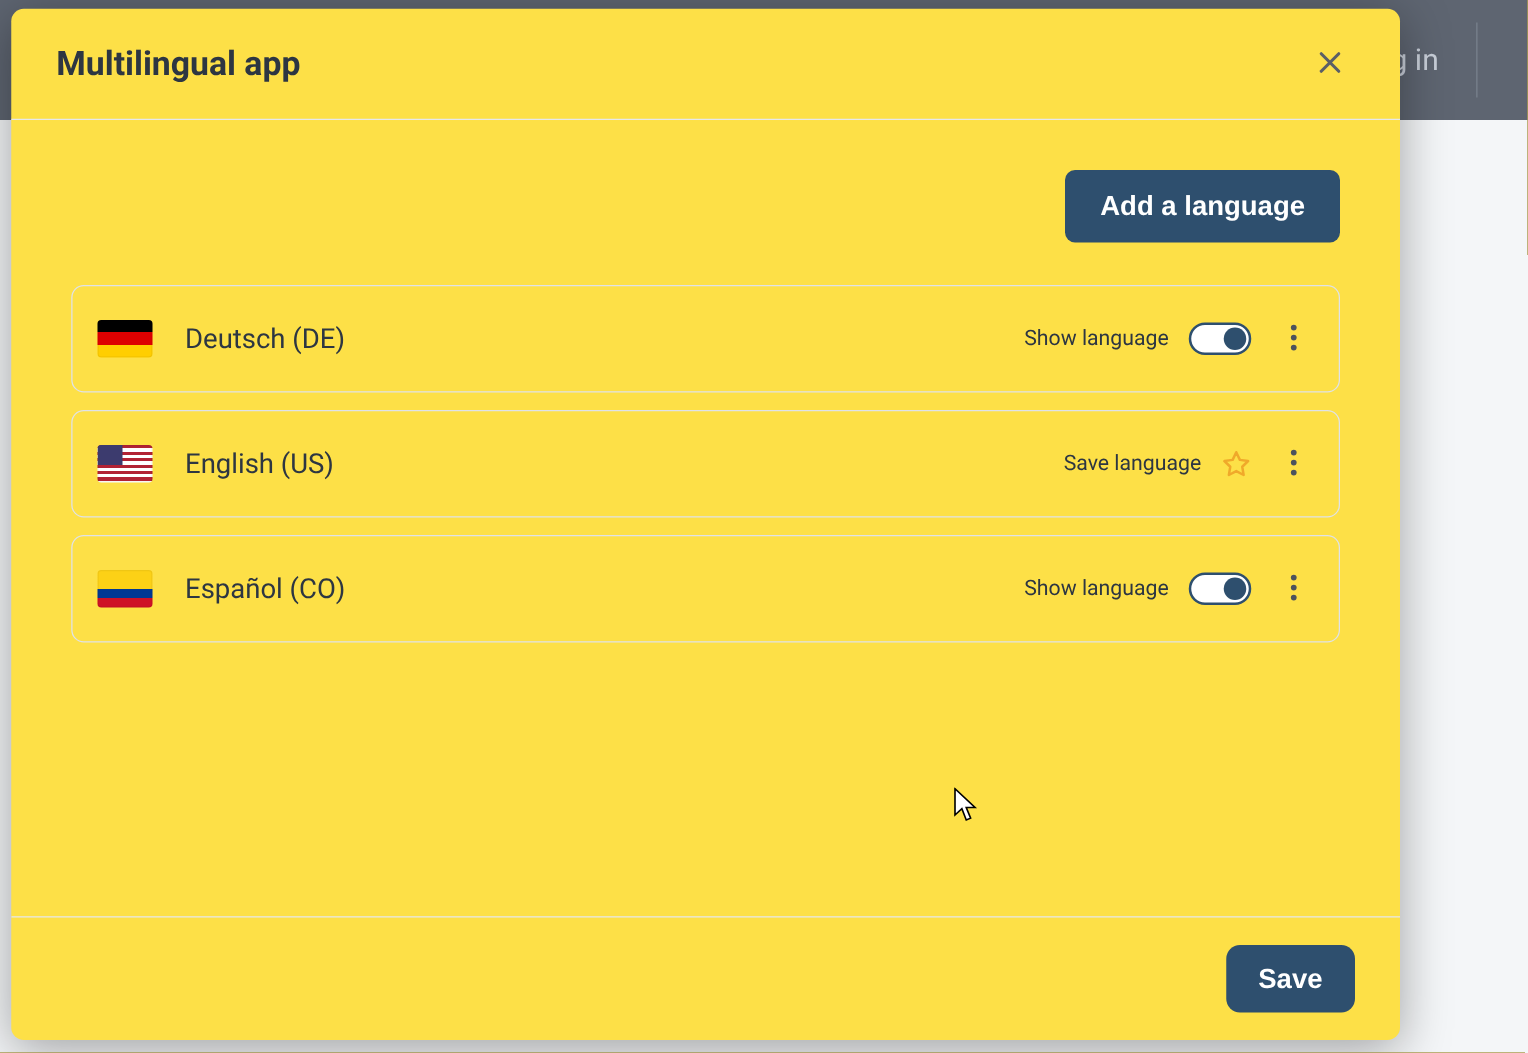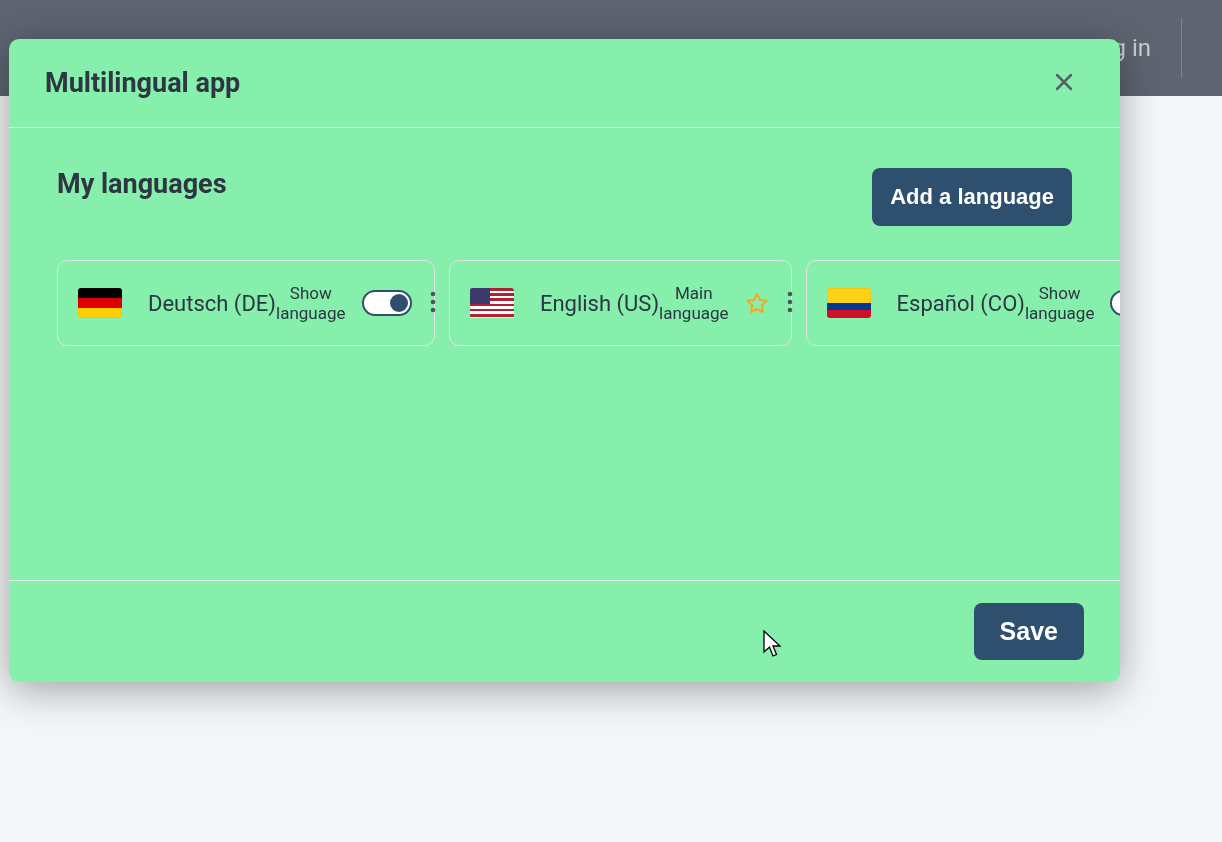--- a/index.html
+++ b/index.html
@@ -15,27 +15,26 @@
   }
   .bg-header .sep { width: 1px; height: 60px; background: #7a828e; margin-left: 30px; }
   .bg-canvas {
     position: absolute; top: 96px; left: 0; right: 0; bottom: 0;
     background: #f4f6f8;
   }
 
   .modal {
     position: absolute;
     left: 9px; top: 7px;
-    width: 1111px; height: 643px;
-    background: #86efac;
+    width: 1111px; height: 825px;
+    background: #fde047;
     border-radius: 10px;
     box-shadow: 0 8px 40px rgba(0,0,0,0.35);
     display: flex; flex-direction: column;
     overflow: hidden;
-    margin-top: 32px;
   }
 
   .modal-header {
     display: flex; align-items: center; justify-content: space-between;
     padding: 24px 36px 24px 36px;
     border-bottom: 1px solid #e6e8ec;
   }
   .modal-title {
     font-size: 27px; font-weight: 700; color: #2d3642;
   }
@@ -52,25 +51,25 @@
   .section-head {
     display: flex; justify-content: space-between; align-items: flex-start;
     margin-bottom: 34px;
   }
   .section-title { font-size: 27px; font-weight: 700; color: #2d3642; margin-bottom: 10px; }
   .section-sub   { font-size: 22px; color: #6a707a; }
 
   .btn-primary {
     background: #2e4f6e; color: #ffffff; border: none;
     font-size: 22px; font-weight: 600;
-    padding: 16px 18px; border-radius: 8px; cursor: pointer;
-  }
-  .btn-primary.small { font-size: 25px; padding: 14px 26px; }
-
-  .lang-list { display: flex; flex-direction: row; gap: 14px; text-align: center; }
+    padding: 16px 28px; border-radius: 8px; cursor: pointer;
+  }
+  .btn-primary.small { font-size: 22px; padding: 14px 26px; border-radius: 11px; }
+
+  .lang-list { display: flex; flex-direction: column; gap: 14px; text-align: center; }
   .lang-row {
     display: flex; align-items: center;
     border: 1px solid #dfe2e8; border-radius: 10px;
     padding: 22px 20px;
     font-size: 22px; color: #2d3642;
   }
   .flag {
     width: 44px; height: 30px; border-radius: 3px; margin-right: 26px;
     overflow: hidden; position: relative; flex-shrink: 0;
     box-shadow: 0 0 0 1px rgba(0,0,0,0.05) inset;
@@ -142,21 +141,20 @@
             <line x1="19" y1="5" x2="5" y2="19"></line>
           </svg>
       </span>
     </button>
   </div>
 
   <div class="modal-body">
 
     <div class="section-head">
       <div>
-        <div class="section-title">My languages</div>
       </div>
       <button class="btn-primary">
         <span>Add a language</span>
       </button>
     </div>
 
     <div class="lang-list">
 
       <div class="lang-row">
         <div class="flag flag-de"></div>
@@ -174,21 +172,21 @@
                 <circle cx="3" cy="20" r="2.3"></circle>
               </svg>
           </span>
         </button>
       </div>
 
       <div class="lang-row">
         <div class="flag flag-us"></div>
         <div class="lang-name">English (US)</div>
         <div class="spacer"></div>
-        <div class="status-label">Main language</div>
+        <div class="status-label">Save language</div>
         <span class="star-icon">
           <svg width="24" height="24" viewBox="0 0 24 24" fill="none" stroke="#f0a92a" stroke-width="2" stroke-linejoin="round">
               <polygon points="12 2.8 14.9 8.9 21.5 9.8 16.8 14.4 17.9 21 12 17.9 6.1 21 7.2 14.4 2.5 9.8 9.1 8.9 12 2.8"></polygon>
             </svg>
         </span>
         <button class="kebab">
           <span>
             <svg width="6" height="24" viewBox="0 0 6 24">
                 <circle cx="3" cy="4" r="2.3"></circle>
                 <circle cx="3" cy="12" r="2.3"></circle>

